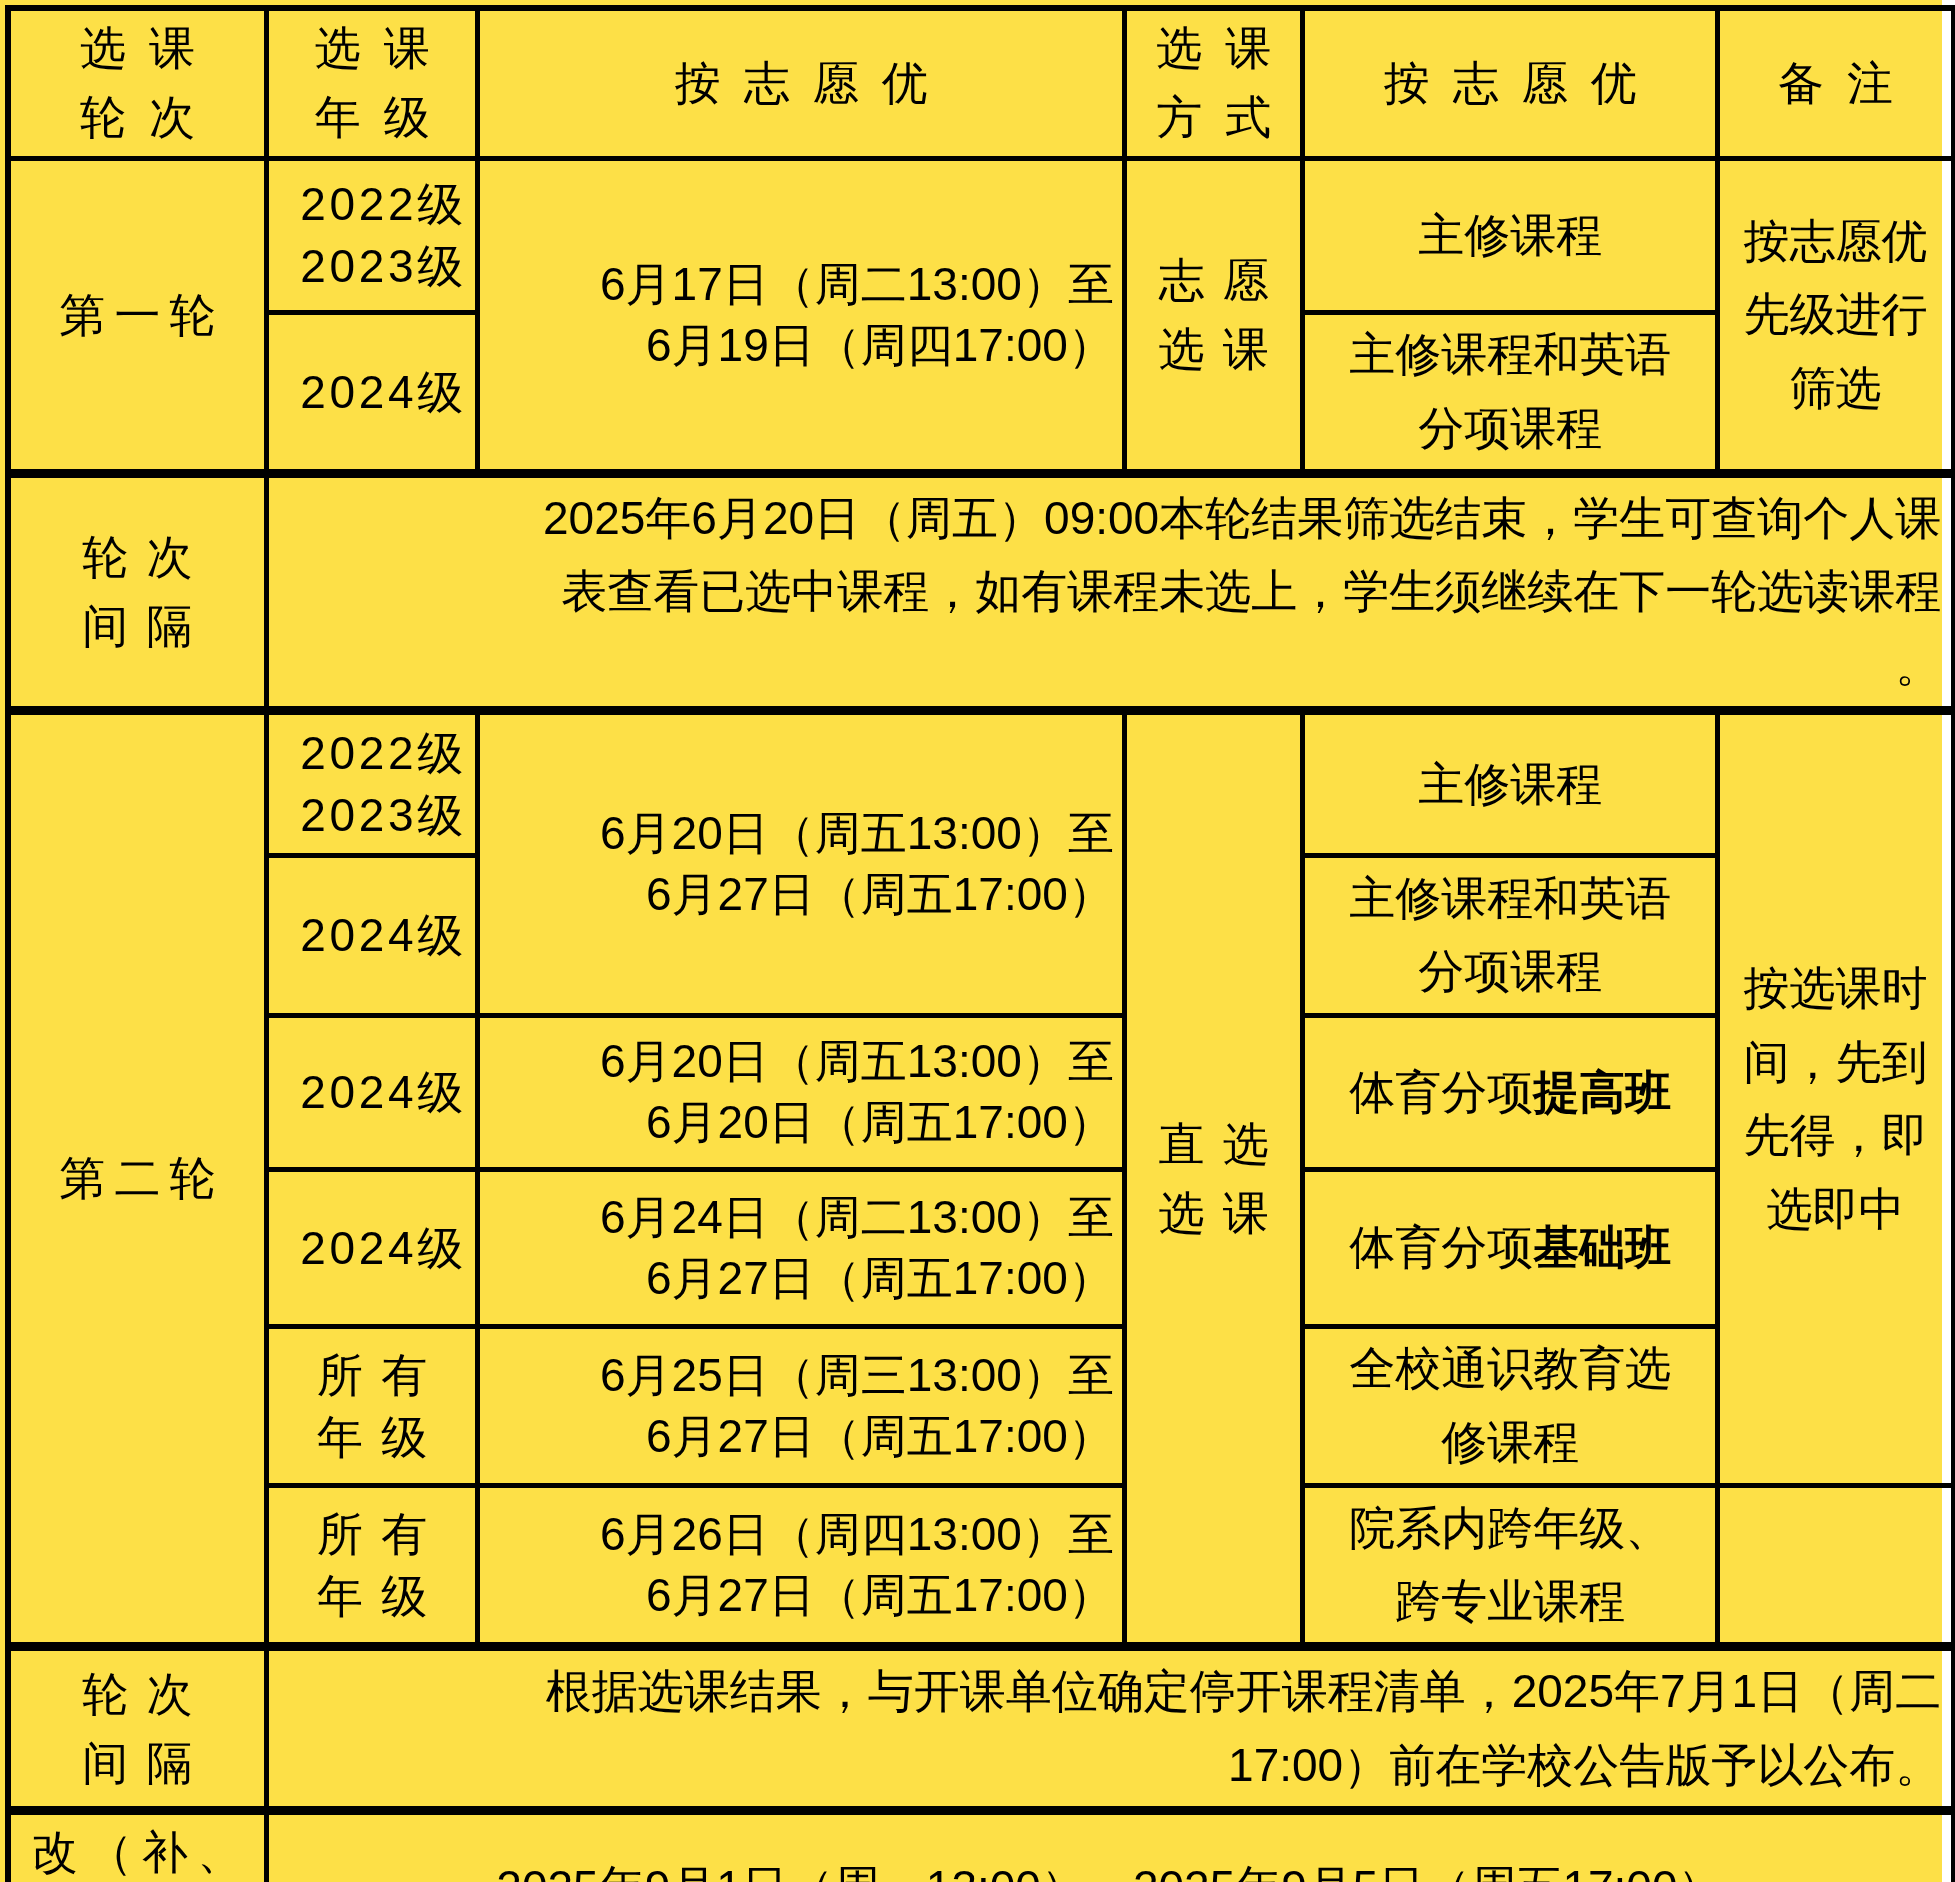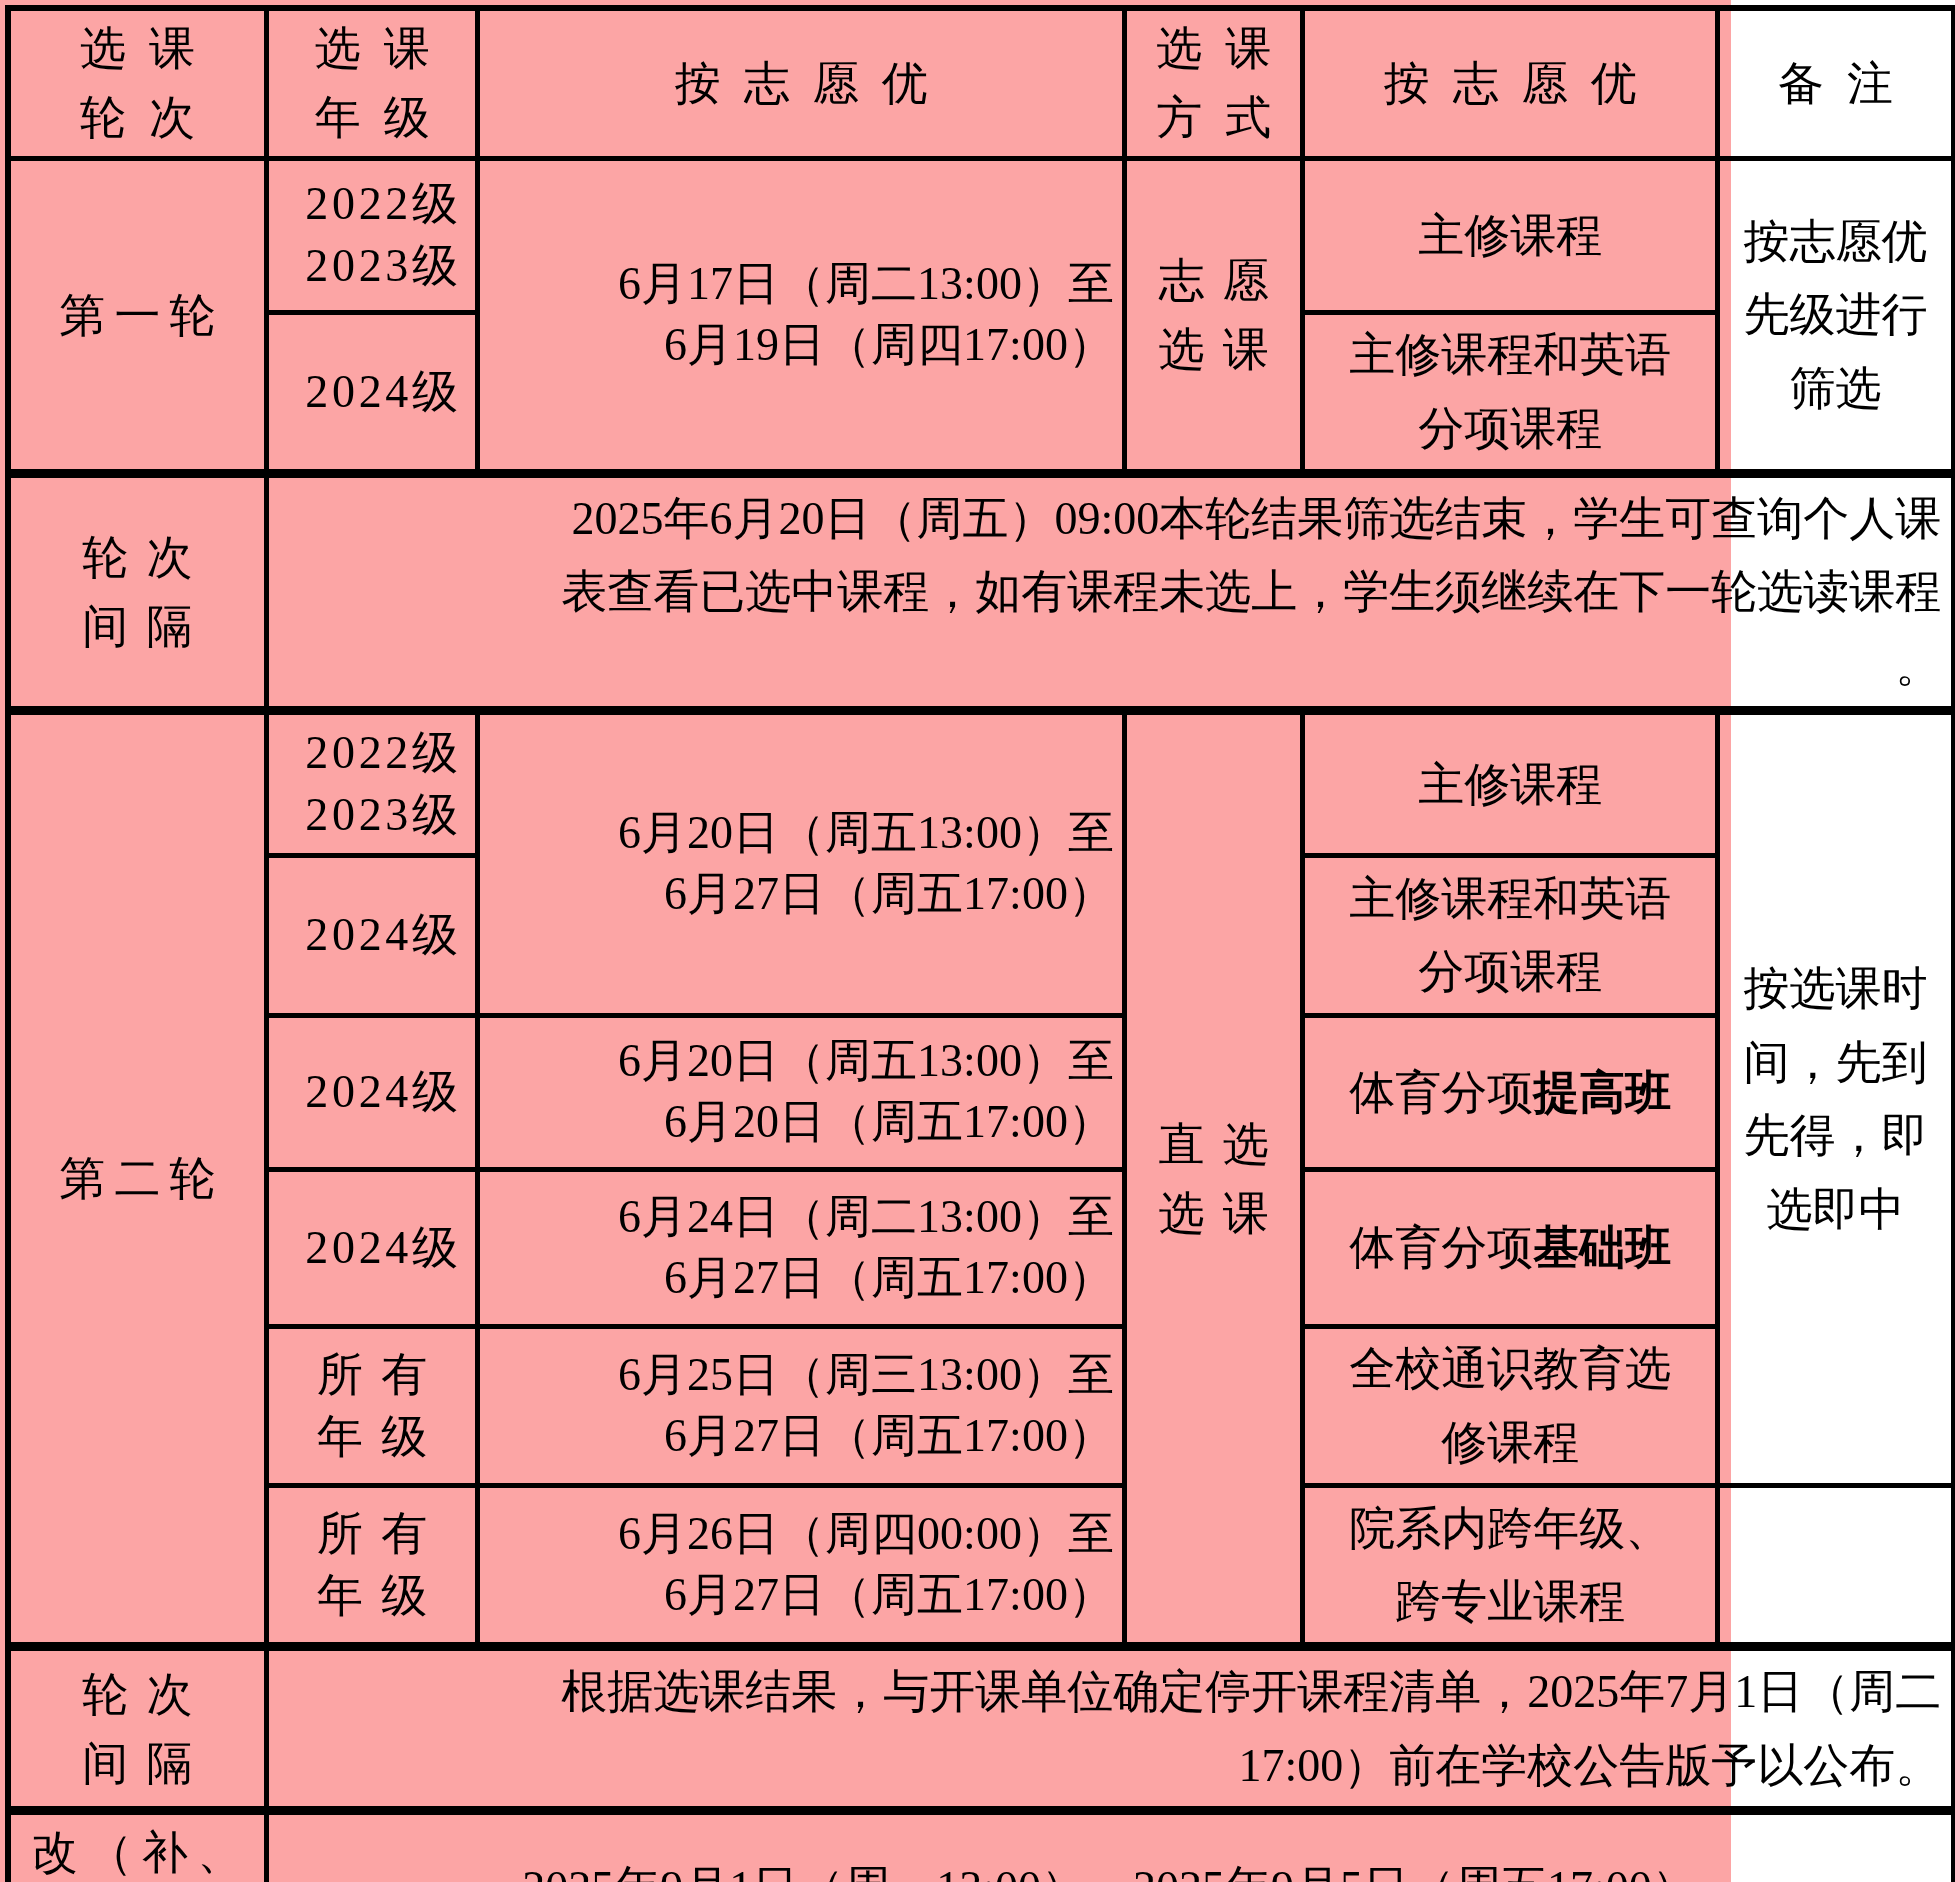--- a/index.html
+++ b/index.html
@@ -1,17 +1,17 @@
 <!DOCTYPE html>
 <html style="font-size:9.5px"><head>
 <meta charset="utf-8">
 <style>
   html,body{margin:0;padding:0;background:#ffffff;}
-  .page{position:relative;width:1731px;height:1883px;background:#fca5a5;
-        font-family:Liberation Serif, serif;color:#000;}
+  .page{position:relative;width:1942px;height:1883px;background:#fde047;
+        font-family:Liberation Sans, sans-serif;color:#000;}
   table.sched{position:absolute;left:4.7px;top:4.7px;width:1946px;height:1873px;
         border-collapse:collapse;table-layout:fixed;border:6.5px solid #000;}
   td,th{border:5.3px solid #000;vertical-align:middle;text-align:center;
         font-size:46px;font-weight:normal;line-height:1.5;padding:3.6px 8.3px;
         overflow:hidden;}
   .pre{white-space:pre-line;}
   
   .rh-head{height:147px}.rh-r1{height:154px}.rh-r2{height:145px}
   .rh-gap1{height:231px}.rh-r4{height:145px}.rh-r5{height:154px}
   .rh-r6{height:154px}.rh-r7{height:157px}.rh-r8{height:154px}
@@ -126,21 +126,21 @@
 年级</span></td>
       <td class="time"><span class="pre">6月25日（周三13:00）至
 6月27日（周五17:00）</span></td>
       <td class="para"><span class="pre">全校通识教育选
 修课程</span></td>
     </tr>
 
     <tr class="rh-r9">
       <td class="grade"><span class="pre ls-mid">所有
 年级</span></td>
-      <td class="time"><span class="pre">6月26日（周四00:00）至
+      <td class="time"><span class="pre">6月26日（周四13:00）至
 6月27日（周五17:00）</span></td>
       <td class="para"><span class="pre">院系内跨年级、
 跨专业课程</span></td>
       <td></td>
     </tr>
 
     <tr class="rh-gap2 sep">
       <td><span class="pre ls-mid">轮次
 间隔</span></td>
       <td colspan="5" class="left para"><span class="pre">根据选课结果，与开课单位确定停开课程清单，2025年7月1日（周二

